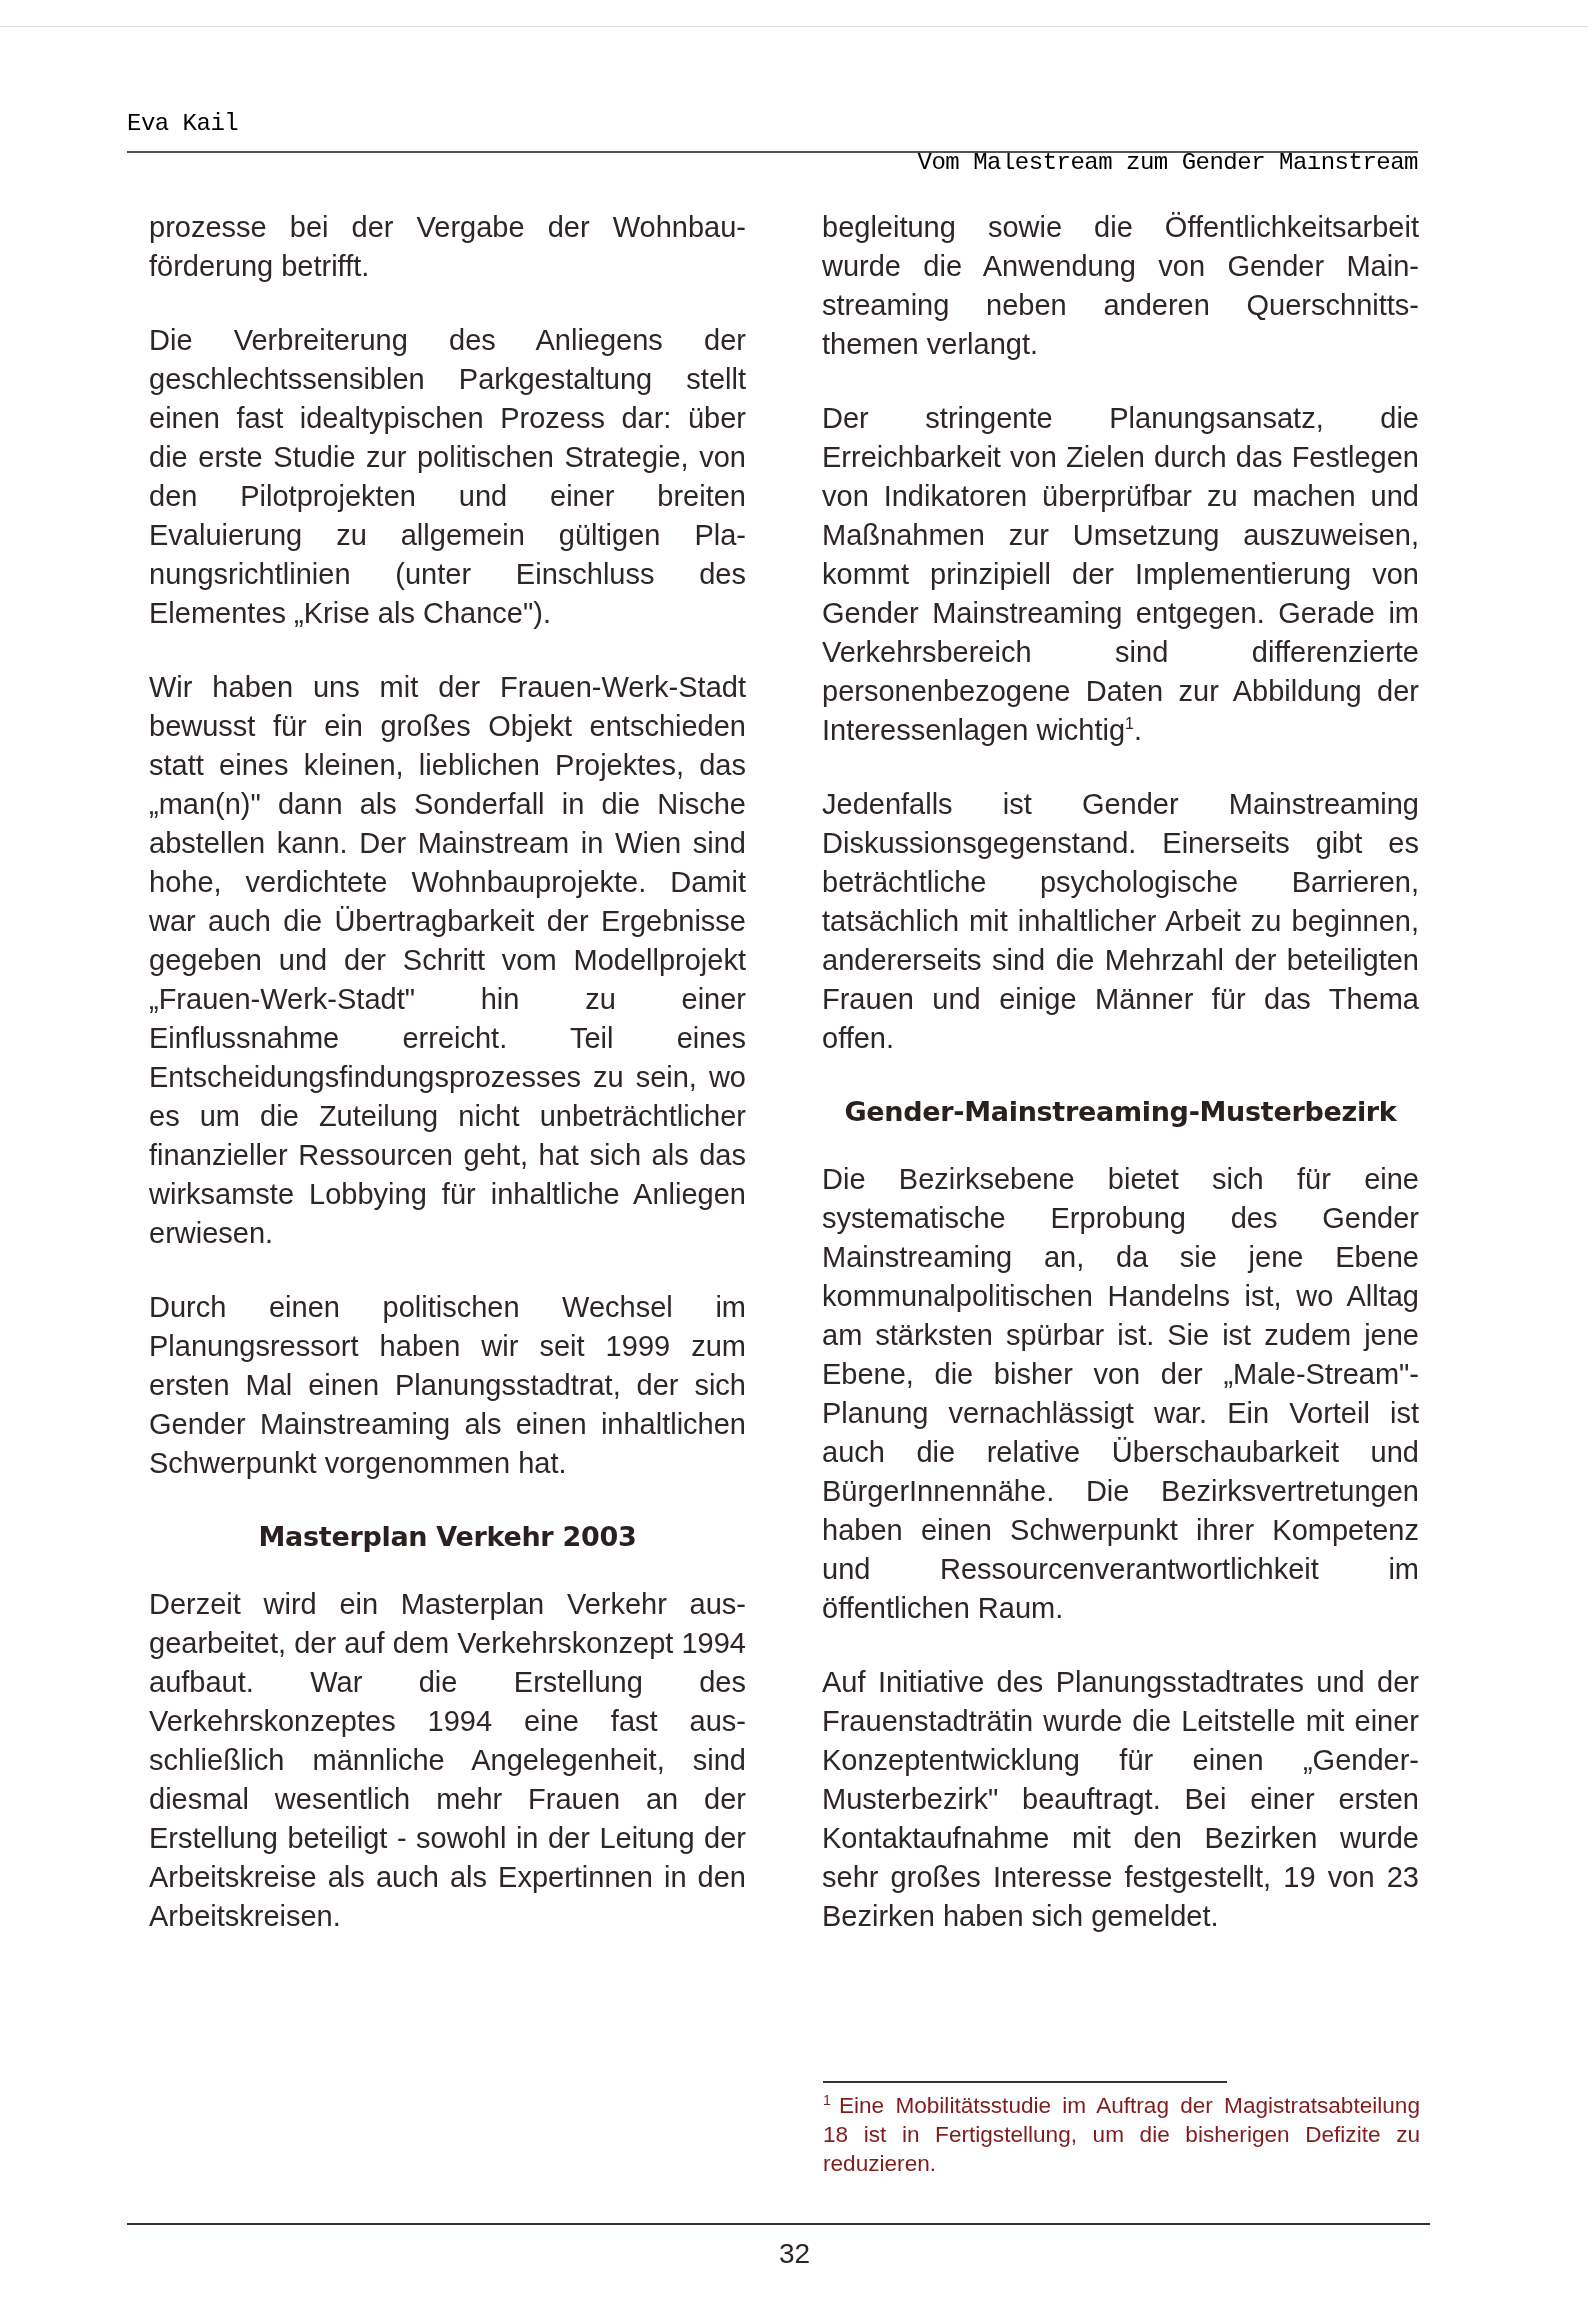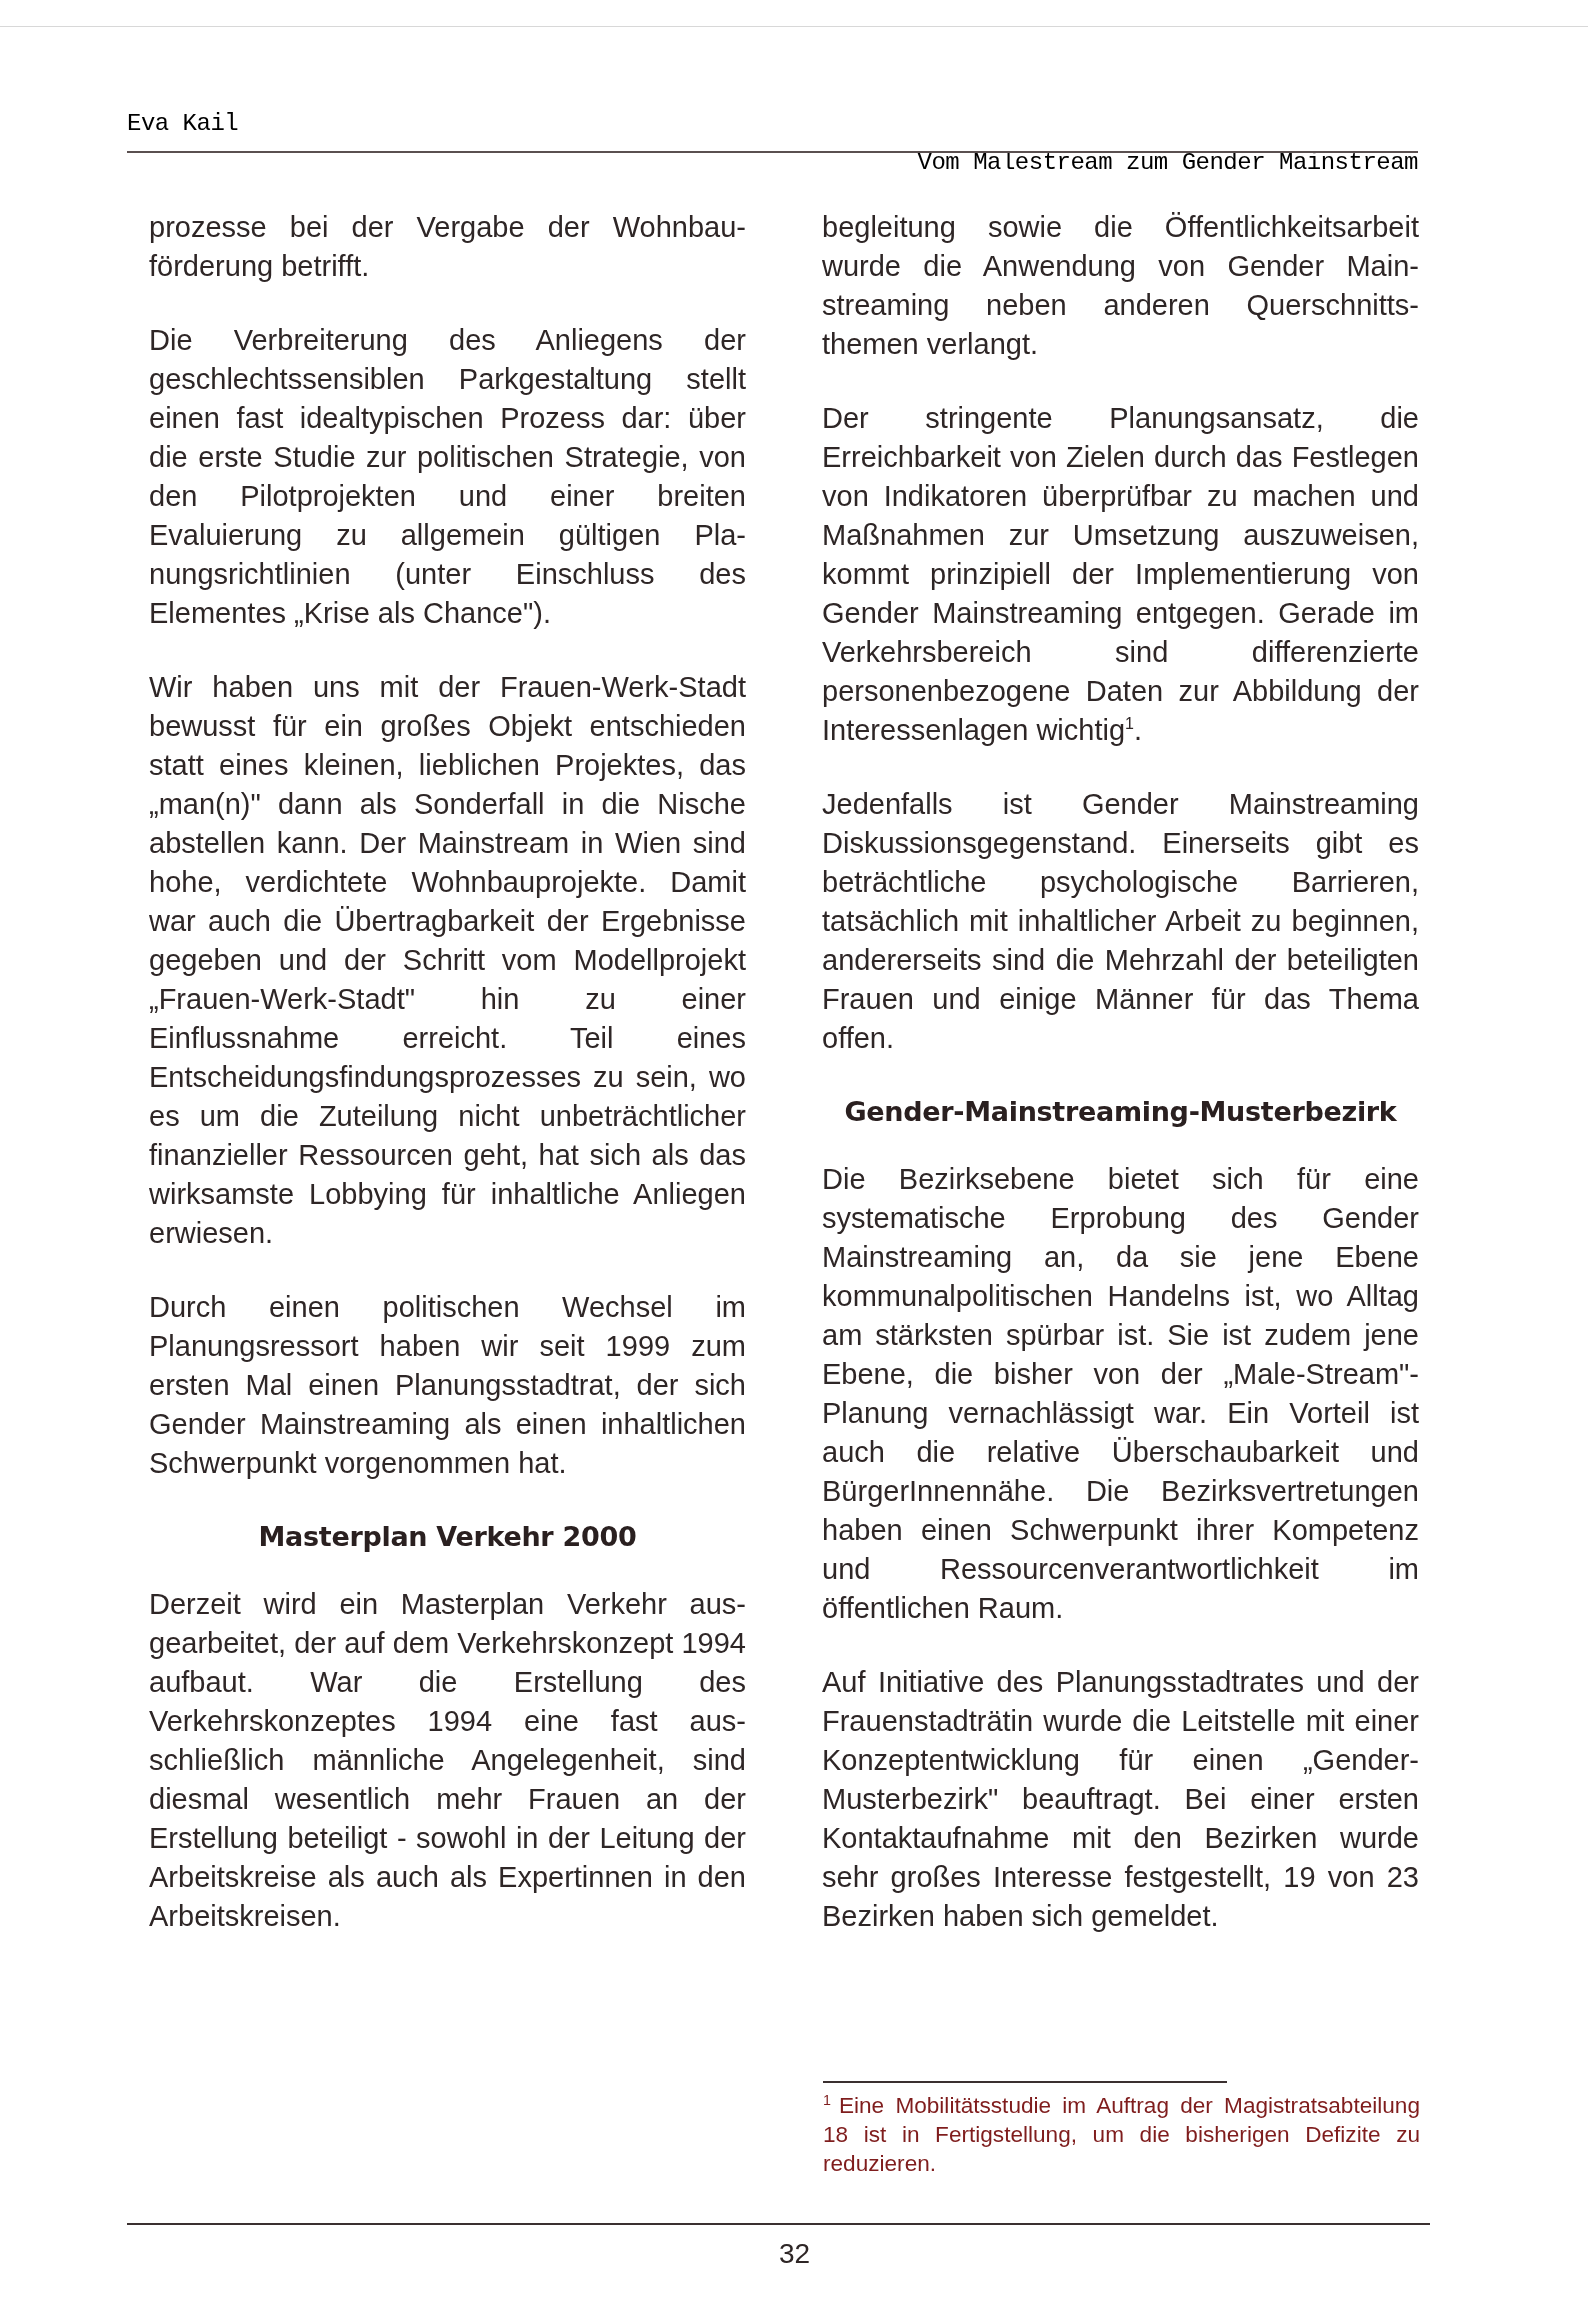--- a/index.html
+++ b/index.html
@@ -64,21 +64,21 @@
   <span class="left">Eva Kail</span>
   <span class="right">Vom Malestream zum Gender Mainstream</span>
 </div>
 <div class="header-rule"></div>
 
 <div class="column col-left">
   <p>prozesse bei der Vergabe der Wohnbau­förderung betrifft.</p>
   <p>Die Verbreiterung des Anliegens der geschlechtssensiblen Parkgestaltung stellt einen fast idealtypischen Prozess dar: über die erste Studie zur politischen Strategie, von den Pilotprojekten und einer breiten Evaluierung zu allgemein gültigen Pla­nungsrichtlinien (unter Einschluss des Elementes „Krise als Chance").</p>
   <p>Wir haben uns mit der Frauen-Werk-Stadt bewusst für ein großes Objekt entschieden statt eines kleinen, lieblichen Projektes, das „man(n)" dann als Sonderfall in die Nische abstellen kann. Der Mainstream in Wien sind hohe, verdichtete Wohnbau­projekte. Damit war auch die Übertrag­barkeit der Ergebnisse gegeben und der Schritt vom Modellprojekt „Frauen-Werk-Stadt" hin zu einer Einflussnahme erreicht. Teil eines Entscheidungsfindungs­prozesses zu sein, wo es um die Zuteilung nicht unbeträchtlicher finanzieller Ressourcen geht, hat sich als das wirksamste Lobbying für inhaltliche Anliegen erwiesen.</p>
   <p>Durch einen politischen Wechsel im Planungsressort haben wir seit 1999 zum ersten Mal einen Planungsstadtrat, der sich Gender Mainstreaming als einen inhalt­lichen Schwerpunkt vorgenommen hat.</p>
-  <h2>Masterplan Verkehr 2000</h2>
+  <h2>Masterplan Verkehr 2003</h2>
   <p>Derzeit wird ein Masterplan Verkehr aus­gearbeitet, der auf dem Verkehrskonzept 1994 aufbaut. War die Erstellung des Verkehrskonzeptes 1994 eine fast aus­schließlich männliche Angelegenheit, sind diesmal wesentlich mehr Frauen an der Erstellung beteiligt - sowohl in der Leitung der Arbeitskreise als auch als Expertinnen in den Arbeitskreisen.</p>
 </div>
 
 <div class="column col-right">
   <p>begleitung sowie die Öffentlichkeitsarbeit wurde die Anwendung von Gender Main­streaming neben anderen Querschnitts­themen verlangt.</p>
   <p><span>Der stringente Planungsansatz, die Erreichbarkeit von Zielen durch das Festlegen von Indikatoren überprüfbar zu machen und Maßnahmen zur Umsetzung auszuweisen, kommt prinzipiell der Imple­mentierung von Gender Mainstreaming entgegen. Gerade im Verkehrsbereich sind differenzierte personenbezogene Daten zur Abbildung der Interessenlagen wichtig</span><sup class="fnref">1</sup><span>.</span></p>
   <p>Jedenfalls ist Gender Mainstreaming Diskussionsgegenstand. Einerseits gibt es beträchtliche psychologische Barrieren, tatsächlich mit inhaltlicher Arbeit zu beginnen, andererseits sind die Mehrzahl der beteiligten Frauen und einige Männer für das Thema offen.</p>
   <h2>Gender-Mainstreaming-Musterbezirk</h2>
   <p>Die Bezirksebene bietet sich für eine systematische Erprobung des Gender Mainstreaming an, da sie jene Ebene kommunalpolitischen Handelns ist, wo Alltag am stärksten spürbar ist. Sie ist zudem jene Ebene, die bisher von der „Male-Stream"-Planung vernachlässigt war. Ein Vorteil ist auch die relative Über­schaubarkeit und BürgerInnennähe. Die Bezirksvertretungen haben einen Schwer­punkt ihrer Kompetenz und Ressourcen­verantwortlichkeit im öffentlichen Raum.</p>
   <p>Auf Initiative des Planungsstadtrates und der Frauenstadträtin wurde die Leitstelle mit einer Konzeptentwicklung für einen „Gender-Musterbezirk" beauftragt. Bei einer ersten Kontaktaufnahme mit den Bezirken wurde sehr großes Interesse festgestellt, 19 von 23 Bezirken haben sich gemeldet.</p>

